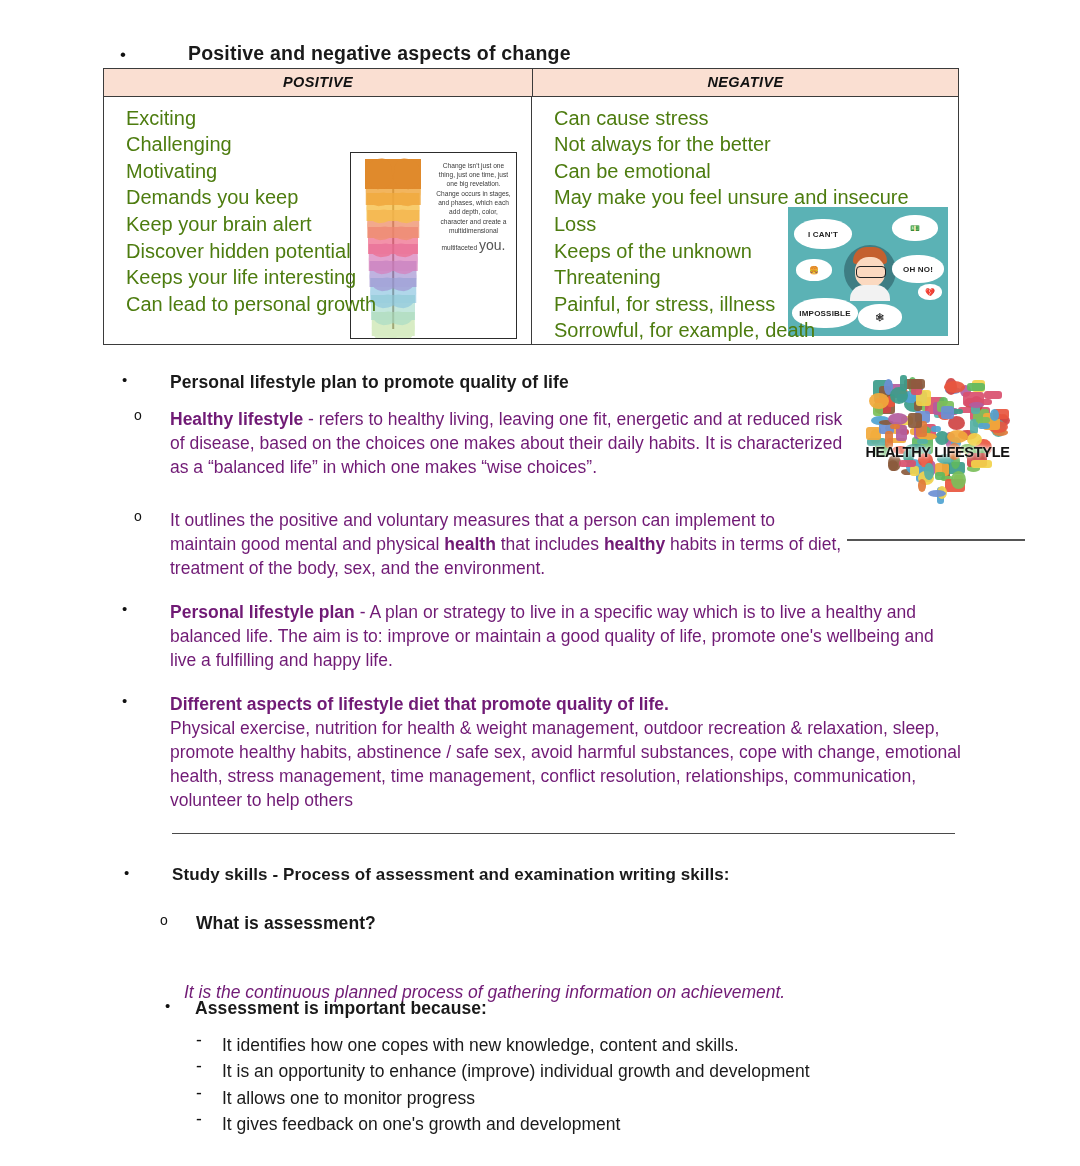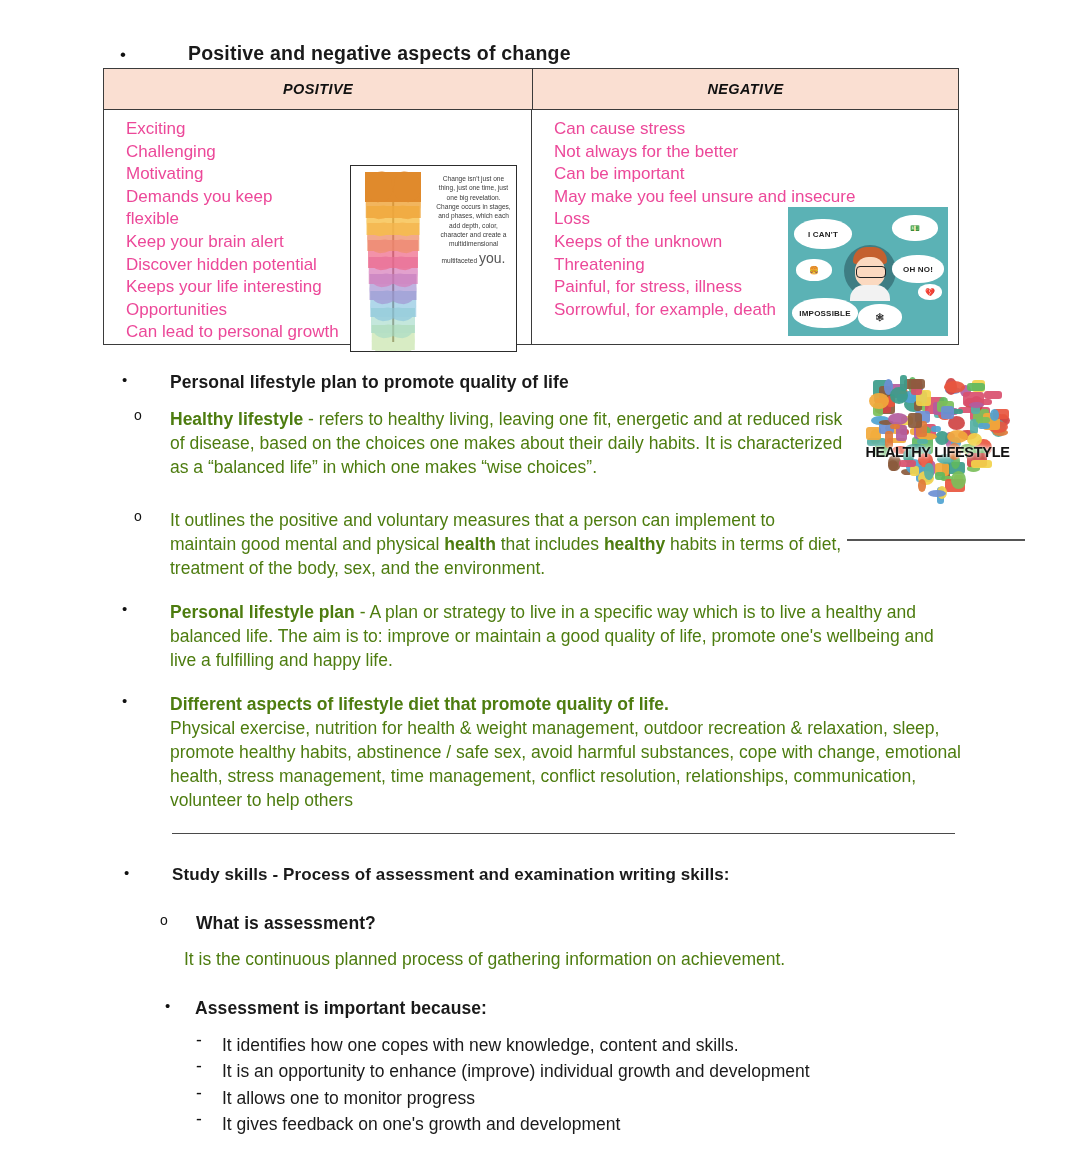--- a/index.html
+++ b/index.html
@@ -91,23 +91,23 @@
     position: relative;
     padding: 8px 0 0 22px;
     box-sizing: border-box;
   }
   .tbl-body .cell.pos { width: 428px; border-right: 1.6px solid #3b3b3b; }
   .tbl-body .cell.neg { flex: 1; }
   .tbl-list {
     margin: 0;
     padding: 0;
     list-style: none;
-    font-size: 17px;
+    font-size: 20px;
     line-height: 1.33;
-    color: #ec4899;
+    color: #4d7c0f;
     position: relative;
     z-index: 2;
   }
 
   
   .butterfly {
     position: absolute;
     left: 246px;
     top: 55px;
     width: 167px;
@@ -215,21 +215,21 @@
   
   .sec { position: absolute; }
   .h-bullet {
     font-size: 17.5px;
     font-weight: bold;
     letter-spacing: .1px;
   }
   .para {
     font-size: 17.5px;
     line-height: 1.37;
-    color: #4d7c0f;
+    color: #701a75;
   }
   .para b { font-weight: bold; }
 
   .lvl1 .bullet { width: 48px; font-size: 15px; }
   .lvl2 .bullet { width: 36px; font-size: 14px; }
   .lvl3 .bullet { width: 30px; font-size: 15px; }
 
   
   .heart-wrap {
     position: absolute;
@@ -294,25 +294,23 @@
       <div class="cell neg">NEGATIVE</div>
     </div>
     <div class="tbl-body">
 
       <div class="cell pos">
         <ul class="tbl-list" id="pos-list">
             <li>Exciting</li>
             <li>Challenging</li>
             <li>Motivating</li>
             <li>Demands you keep</li>
-            <li>flexible</li>
             <li>Keep your brain alert</li>
             <li>Discover hidden potential</li>
             <li>Keeps your life interesting</li>
-            <li>Opportunities</li>
             <li>Can lead to personal growth</li>
           </ul>
 
         <div class="butterfly">
           <div class="bf-art" id="bf-art">
             <div class="bf-spine"></div>
           <div class="wing" style="background: rgb(224, 138, 44); top: 6px; width: 56px; height: 30px; opacity: 1; z-index: 20;"></div>
               <div class="wing" style="background: rgb(240, 166, 60); top: 23px; width: 54.5px; height: 29.4px; opacity: 0.82; z-index: 19;"></div>
               <div class="wing" style="background: rgb(246, 191, 70); top: 40px; width: 53px; height: 28.8px; opacity: 0.79; z-index: 18;"></div>
               <div class="wing" style="background: rgb(239, 143, 106); top: 57px; width: 51.5px; height: 28.2px; opacity: 0.76; z-index: 17;"></div>
@@ -327,21 +325,21 @@
             <span>Change isn't just one thing, just one time, just one big revelation. Change occurs in stages, and phases, which each add depth, color, character and create a multidimensional multifaceted</span>
             <span class="big">you.</span>
           </div>
         </div>
       </div>
 
       <div class="cell neg">
         <ul class="tbl-list" id="neg-list">
             <li>Can cause stress</li>
             <li>Not always for the better</li>
-            <li>Can be important</li>
+            <li>Can be emotional</li>
             <li>May make you feel unsure and insecure</li>
             <li>Loss</li>
             <li>Keeps of the unknown</li>
             <li>Threatening</li>
             <li>Painful, for stress, illness</li>
             <li>Sorrowful, for example, death</li>
           </ul>
 
         <div class="stress">
           <div class="face">
@@ -536,21 +534,21 @@
 
   <div class="sec brow lvl1" style="left:124px; top:865px; width:800px;">
     <span class="bullet">•</span>
     <span class="btext h-bullet" style="font-size:17px">Study skills - Process of assessment and examination writing skills:</span>
   </div>
 
   <div class="sec brow lvl2" style="left:160px; top:913px; width:760px;">
     <span class="bullet">o</span>
     <span class="btext h-bullet">What is assessment?</span>
   </div>
-  <div class="sec para" style="left:184px; top:948px; width:790px;">It is the continuous planned process of gathering information on achievement.</div>
+  <div class="sec para" style="left:184px; top:981px; width:790px;font-style:italic;">It is the continuous planned process of gathering information on achievement.</div>
 
   <div class="sec brow lvl3" style="left:165px; top:998px; width:760px;">
     <span class="bullet">•</span>
     <span class="btext h-bullet">Assessment is important because:</span>
   </div>
   <div class="sec dash-list" id="dash-list" style="left:196px; top:1032px; width:790px;">
       <div class="dash-row">
         <span class="bullet">-</span>
         <span class="btext">It identifies how one copes with new knowledge, content and skills.</span>
       </div>

